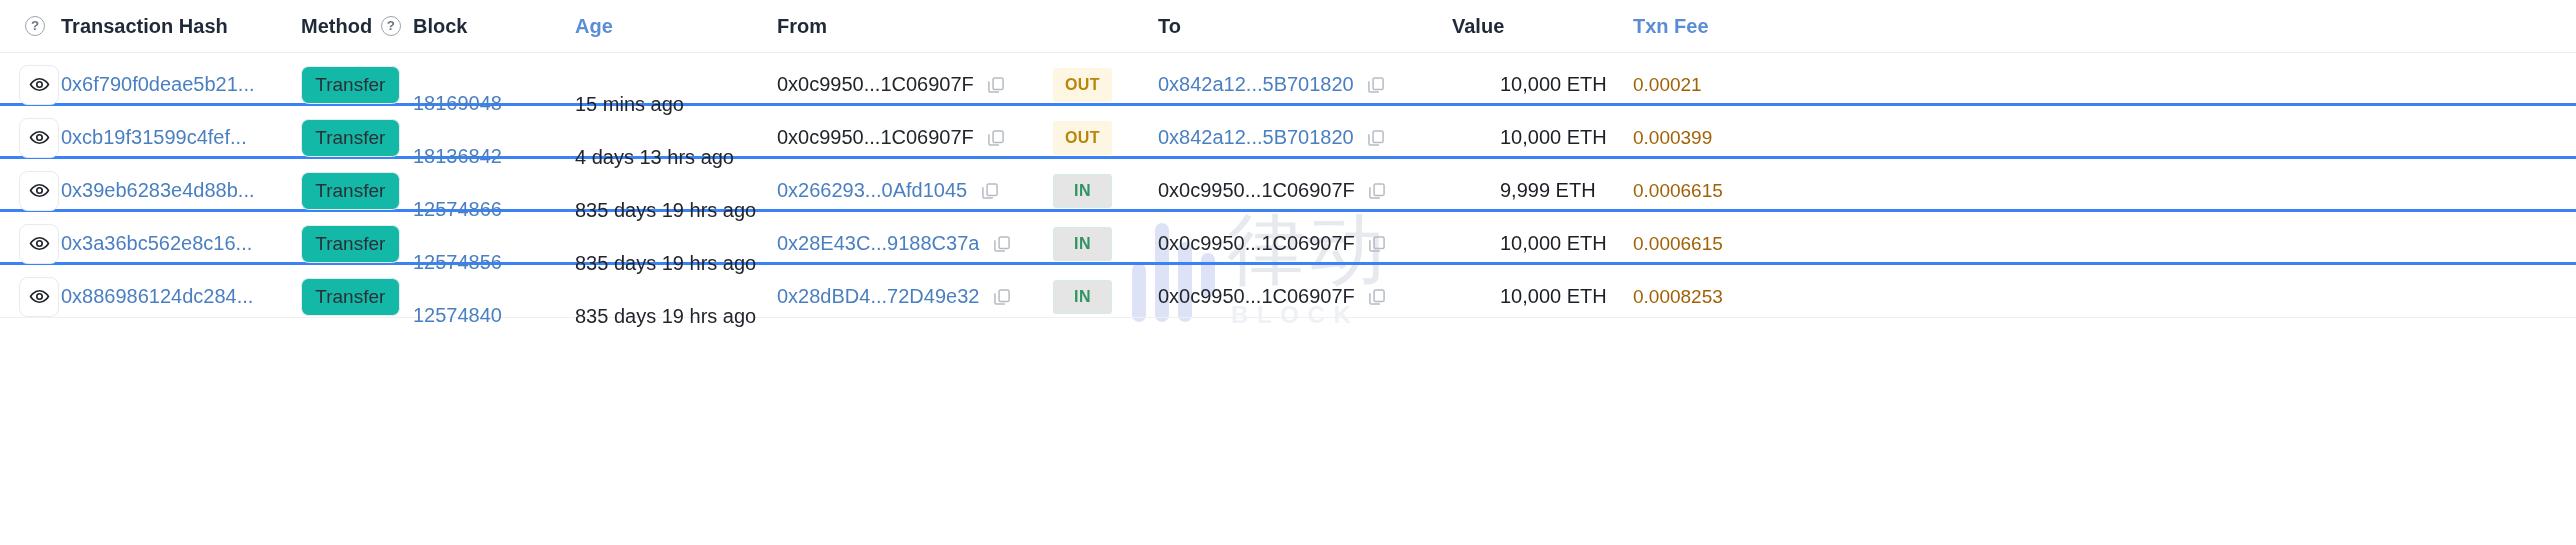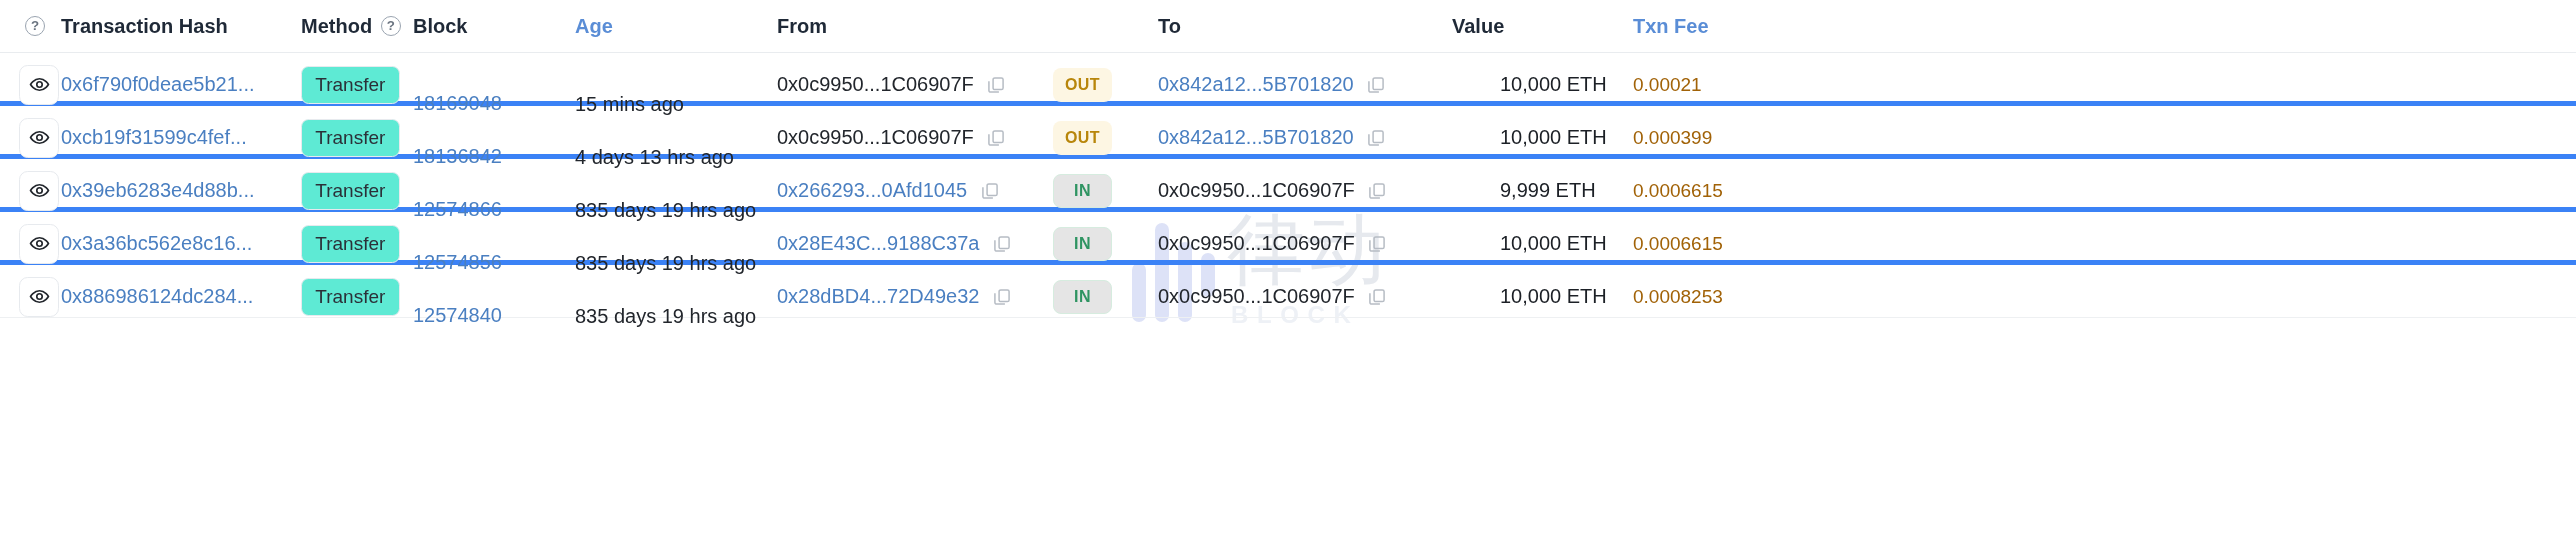--- a/index.html
+++ b/index.html
@@ -94,21 +94,21 @@
     font-weight: 700;
     color: #1f2937;
     white-space: nowrap;
     display: flex;
     align-items: center;
     gap: 8.6px;
   }
   .head .cell.link { color: #5a8dd6; }
   .datarow {
     height: 53px;
-    border-bottom: 5px solid #3b82f6;
+    border-bottom: 3px solid #3b82f6;
   }
   .datarow:last-child { border-bottom: 1px solid #eef0f2; }
   .cell { display: flex; align-items: center; }
 
   
   .c-eye      { padding-left: 19px; }
   .c-hash     { padding-left: 0px; }
   .c-method   { padding-left: 0px; }
   .c-block    { padding-left: 0px; margin-top: 37px; }
   .c-age      { padding-left: 0px; margin-top: 40px; }
@@ -159,21 +159,21 @@
     cursor: pointer;
   }
   .method-chip {
     display: inline-flex;
     align-items: center; justify-content: center;
     min-width: 93px;
     height: 38px;
     padding: 0 13.3px;
     border: 1px solid #e7eaee;
     border-radius: 7.6px;
-    background: #5eead4;
+    background: #14b8a6;
     color: #2b3038;
     font-size: 19px;
     cursor: pointer;
   }
   .plain {
     color: #22262c;
     font-size: 20px;
     white-space: nowrap;
   }
   .addr-wrap {
@@ -181,21 +181,21 @@
     align-items: center;
     gap: 12.4px;
     white-space: nowrap;
   }
   .copy-ico { cursor: pointer; flex: none; display: block; }
 
   .badge {
     display: inline-flex;
     align-items: center; justify-content: center;
     width: 59px; height: 34px;
-    border-radius: 8px;
+    border-radius: 3px;
     font-size: 16px;
     font-weight: 700;
     letter-spacing: 0.4px;
   }
   .badge.out { background: #fdf6e3; color: #b8860b; }
   .badge.in  { background: #e5e5e5; color: #2f9462; border: 1px solid #d6ecdf; }
 
   .val { color: #1c2026; font-size: 20px; white-space: nowrap; }
   .fee { color: #a16207; font-size: 19px; white-space: nowrap; }
   .head .cell.sortable { cursor: pointer; }

